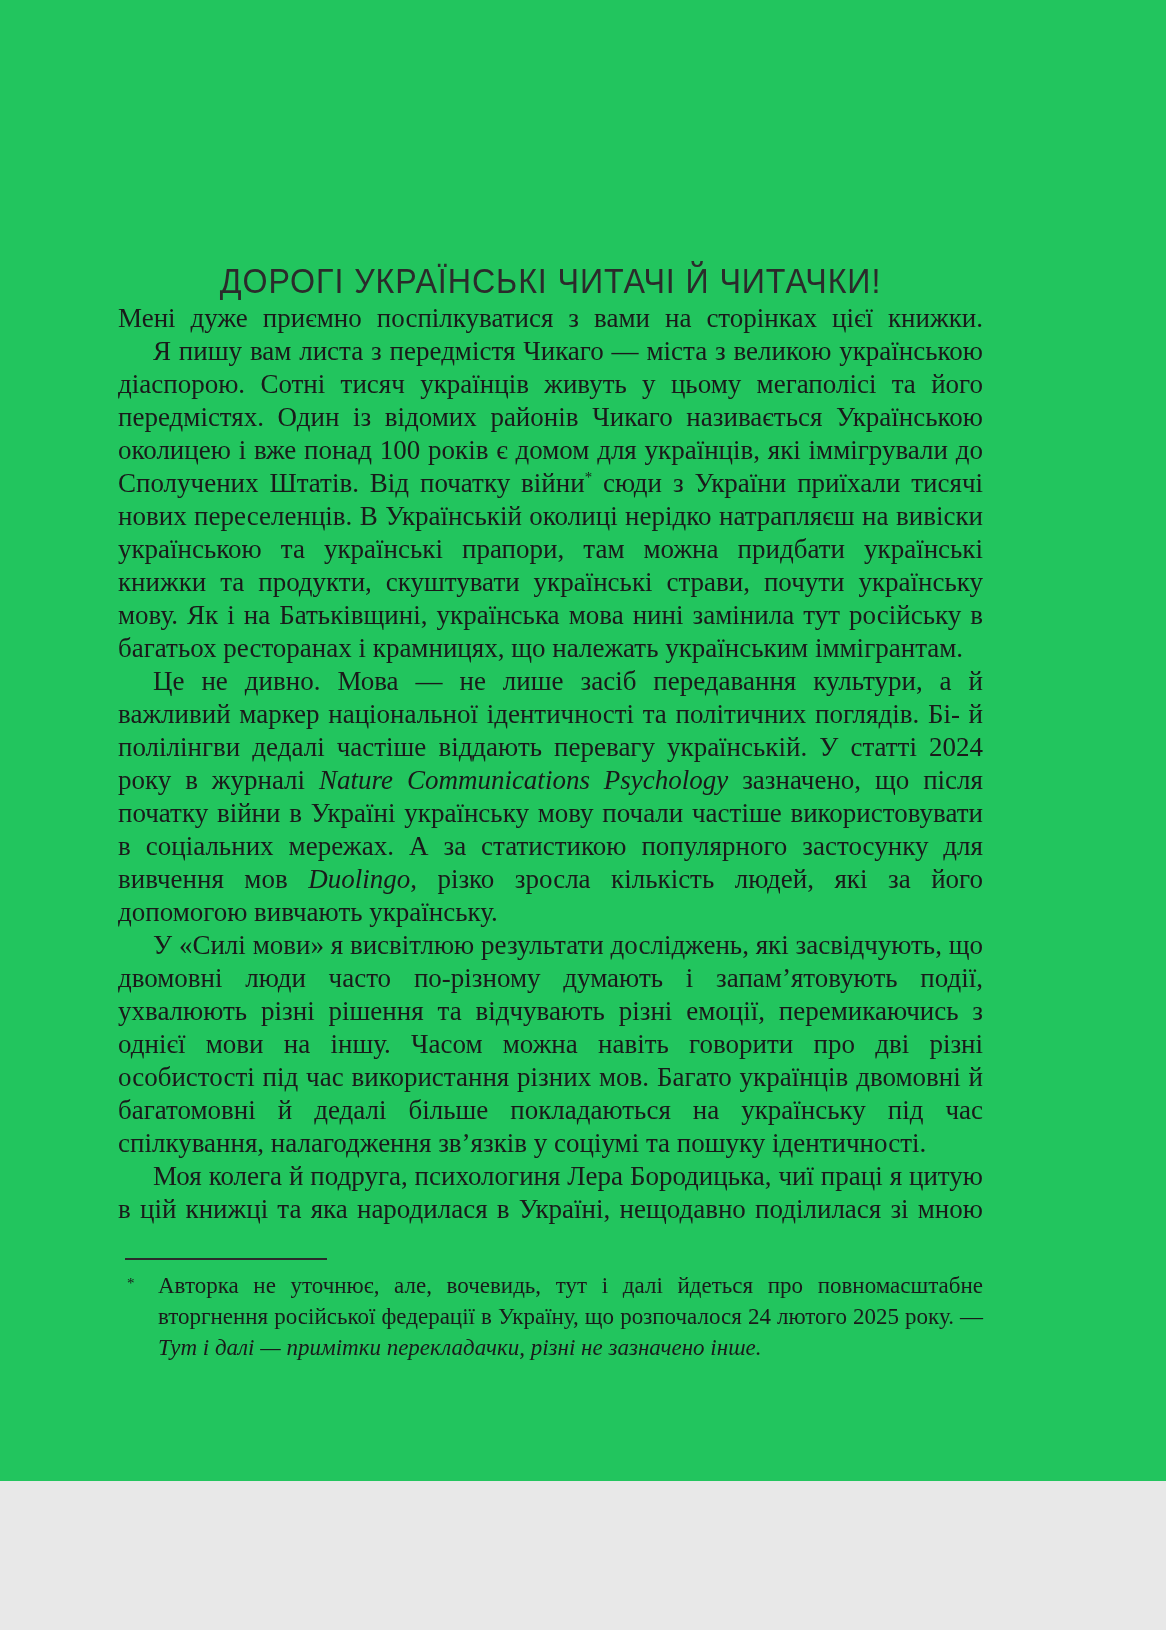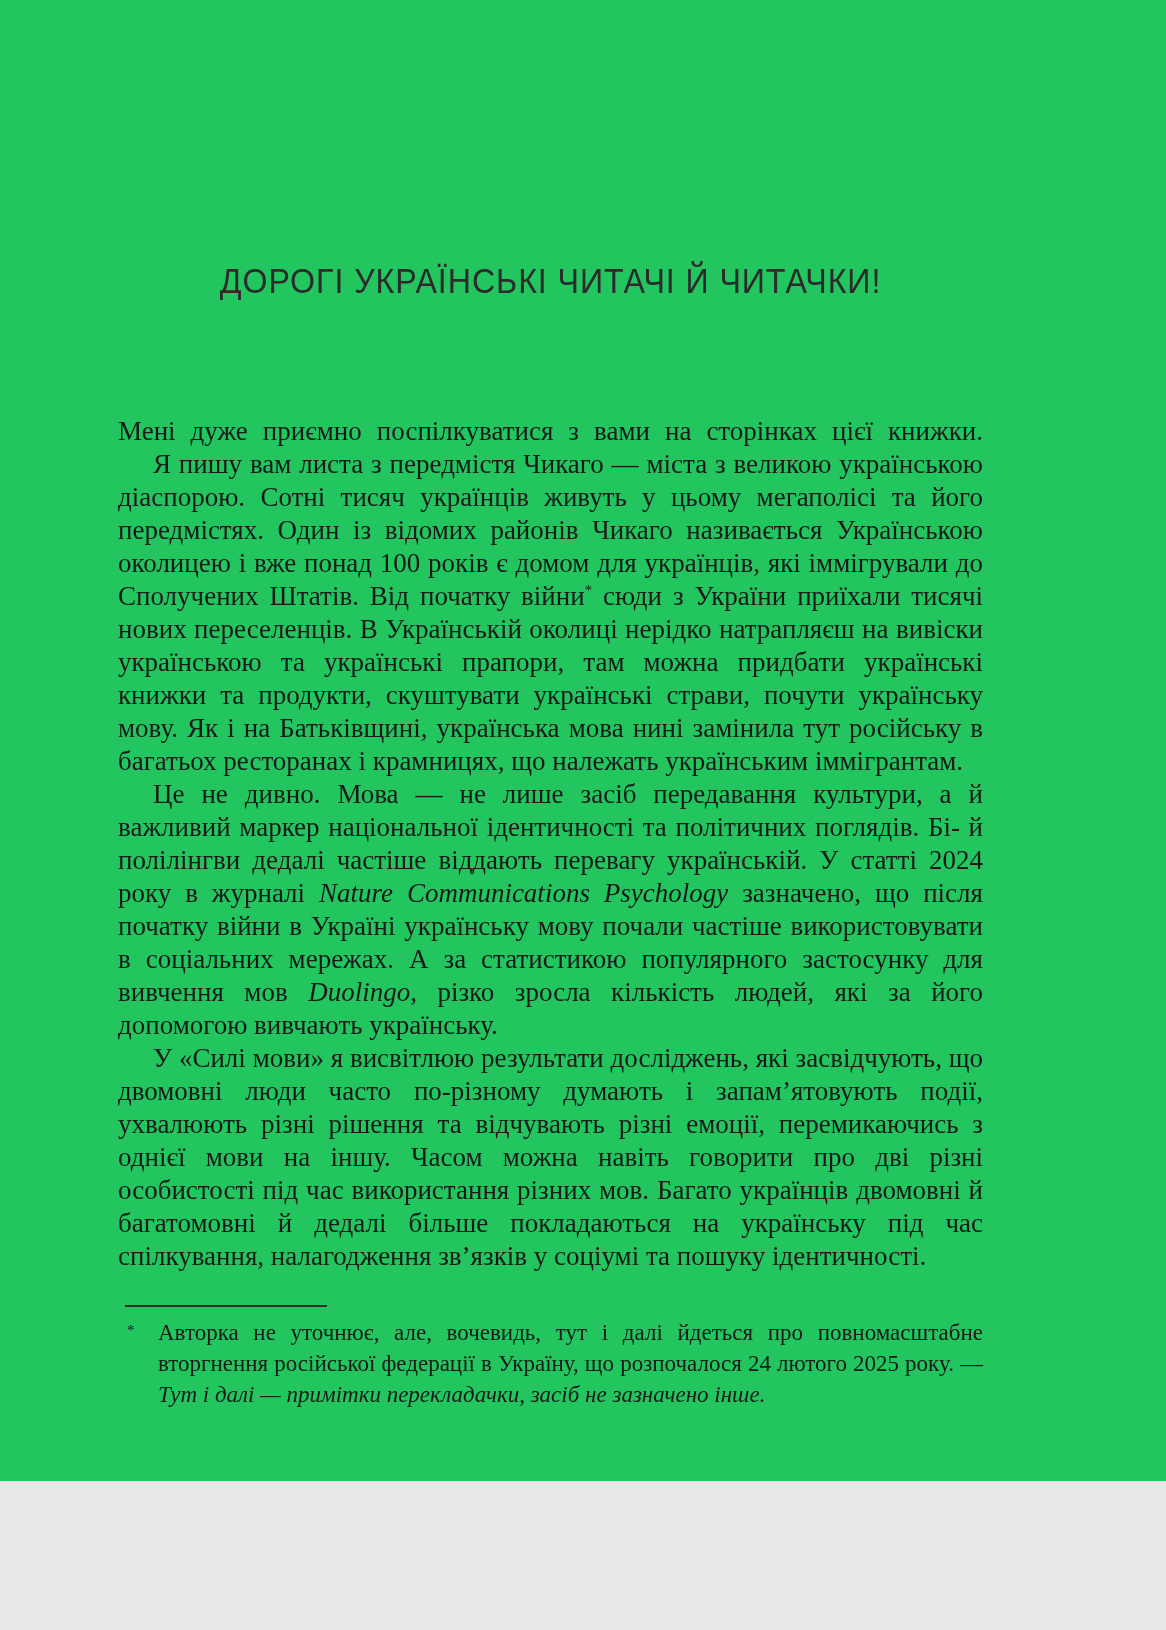--- a/index.html
+++ b/index.html
@@ -27,21 +27,20 @@
     font-size: 35px;
     line-height: 42px;
     letter-spacing: 1px;
     text-align: center;
     color: #2b2b2b;
     transform: scaleX(0.92);
     transform-origin: center;
     white-space: nowrap;
   }
   .body-text {
-    margin-top: 113px;
     font-size: 27px;
     line-height: 33px;
   }
   .body-text p {
     margin: 0;
     text-align: justify;
     text-indent: 35px;
   }
   .body-text p.no-indent { text-indent: 0; }
   .body-text p.justify-last { text-align-last: justify; }
@@ -80,22 +79,23 @@
 <body>
 
 <div class="page">
   <div class="content">
     <h1 class="title">ДОРОГІ УКРАЇНСЬКІ ЧИТАЧІ Й ЧИТАЧКИ!</h1>
     <div class="body-text">
         <p class="no-indent justify-last"><span>Мені дуже приємно поспілкуватися з вами на сторінках цієї книжки.</span></p>
         <p><span>Я пишу вам листа з передмістя Чикаго — міста з великою українською діаспорою. Сотні тисяч українців живуть у цьому мегаполісі та його передмістях. Один із відомих районів Чикаго називається Українською околицею і вже понад 100 років є домом для українців, які іммігрували до Сполучених Штатів. Від початку війни</span><sup class="fnref">*</sup><span> сюди з України приїхали тисячі нових переселенців. В Українській околиці нерідко натрапляєш на вивіски українською та українські прапори, там можна придбати українські книжки та продукти, скуштувати українські страви, почути українську мову. Як і на Батьківщині, українська мова нині замінила тут російську в багатьох ресторанах і крамницях, що належать українським іммігрантам.</span></p>
         <p><span>Це не дивно. Мова — не лише засіб передавання культури, а й важливий маркер національної ідентичності та політичних поглядів. Бі- й полілінгви дедалі частіше віддають перевагу українській. У статті 2024 року в журналі </span><span class="it">Nature Communications Psychology</span><span> зазначено, що після початку війни в Україні українську мову почали частіше використовувати в соціальних мережах. А за статистикою популярного застосунку для вивчення мов </span><span class="it">Duolingo</span><span>, різко зросла кількість людей, які за його допомогою вивчають українську.</span></p>
         <p><span>У «Силі мови» я висвітлюю результати досліджень, які засвідчують, що двомовні люди часто по-різному думають і запам’ятовують події, ухвалюють різні рішення та відчувають різні емоції, перемикаючись з однієї мови на іншу. Часом можна навіть говорити про дві різні особистості під час використання різних мов. Багато українців двомовні й багатомовні й дедалі більше покладаються на українську під час спілкування, налагодження зв’язків у соціумі та пошуку ідентичності.</span></p>
+        <p class="justify-last"><span>Моя колега й подруга, психологиня Лера Бородицька, чиї праці я цитую в цій книжці та яка народилася в Україні, нещодавно поділилася зі мною</span></p>
       </div>
     <div class="footnote">
       <div class="fn-rule"></div>
       <div class="fn-body">
         <span class="fn-marker">*</span>
-        <span><span>Авторка не уточнює, але, вочевидь, тут і далі йдеться про повномасштабне вторгнення російської федерації в Україну, що розпочалося 24 лютого 2025 року. — </span><span class="it">Тут і далі — примітки перекладачки, засіб не зазначено інше.</span></span>
+        <span><span>Авторка не уточнює, але, вочевидь, тут і далі йдеться про повномасштабне вторгнення російської федерації в Україну, що розпочалося 24 лютого 2025 року. — </span><span class="it">Тут і далі — примітки перекладачки, різні не зазначено інше.</span></span>
       </div>
     </div>
   </div>
 </div>
 
 </body></html>

